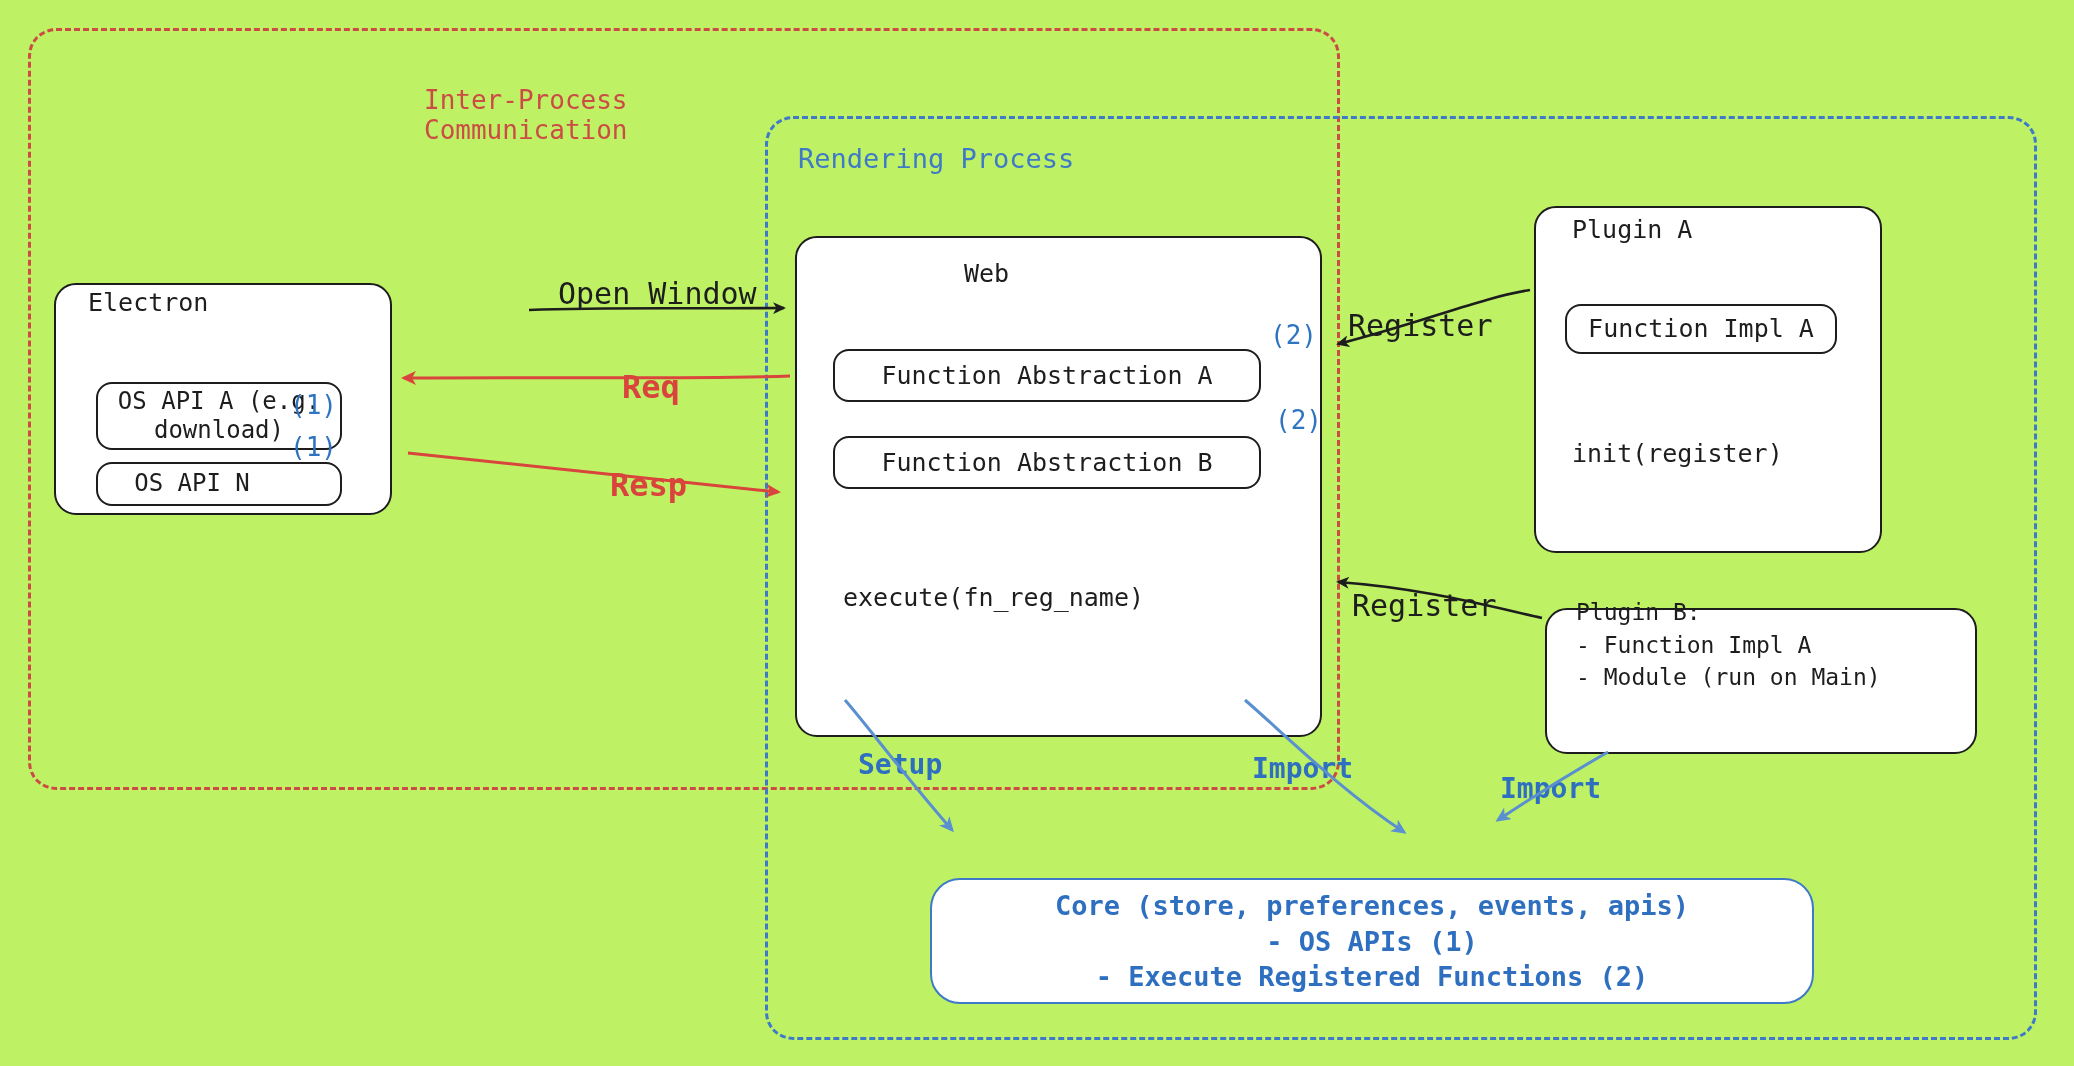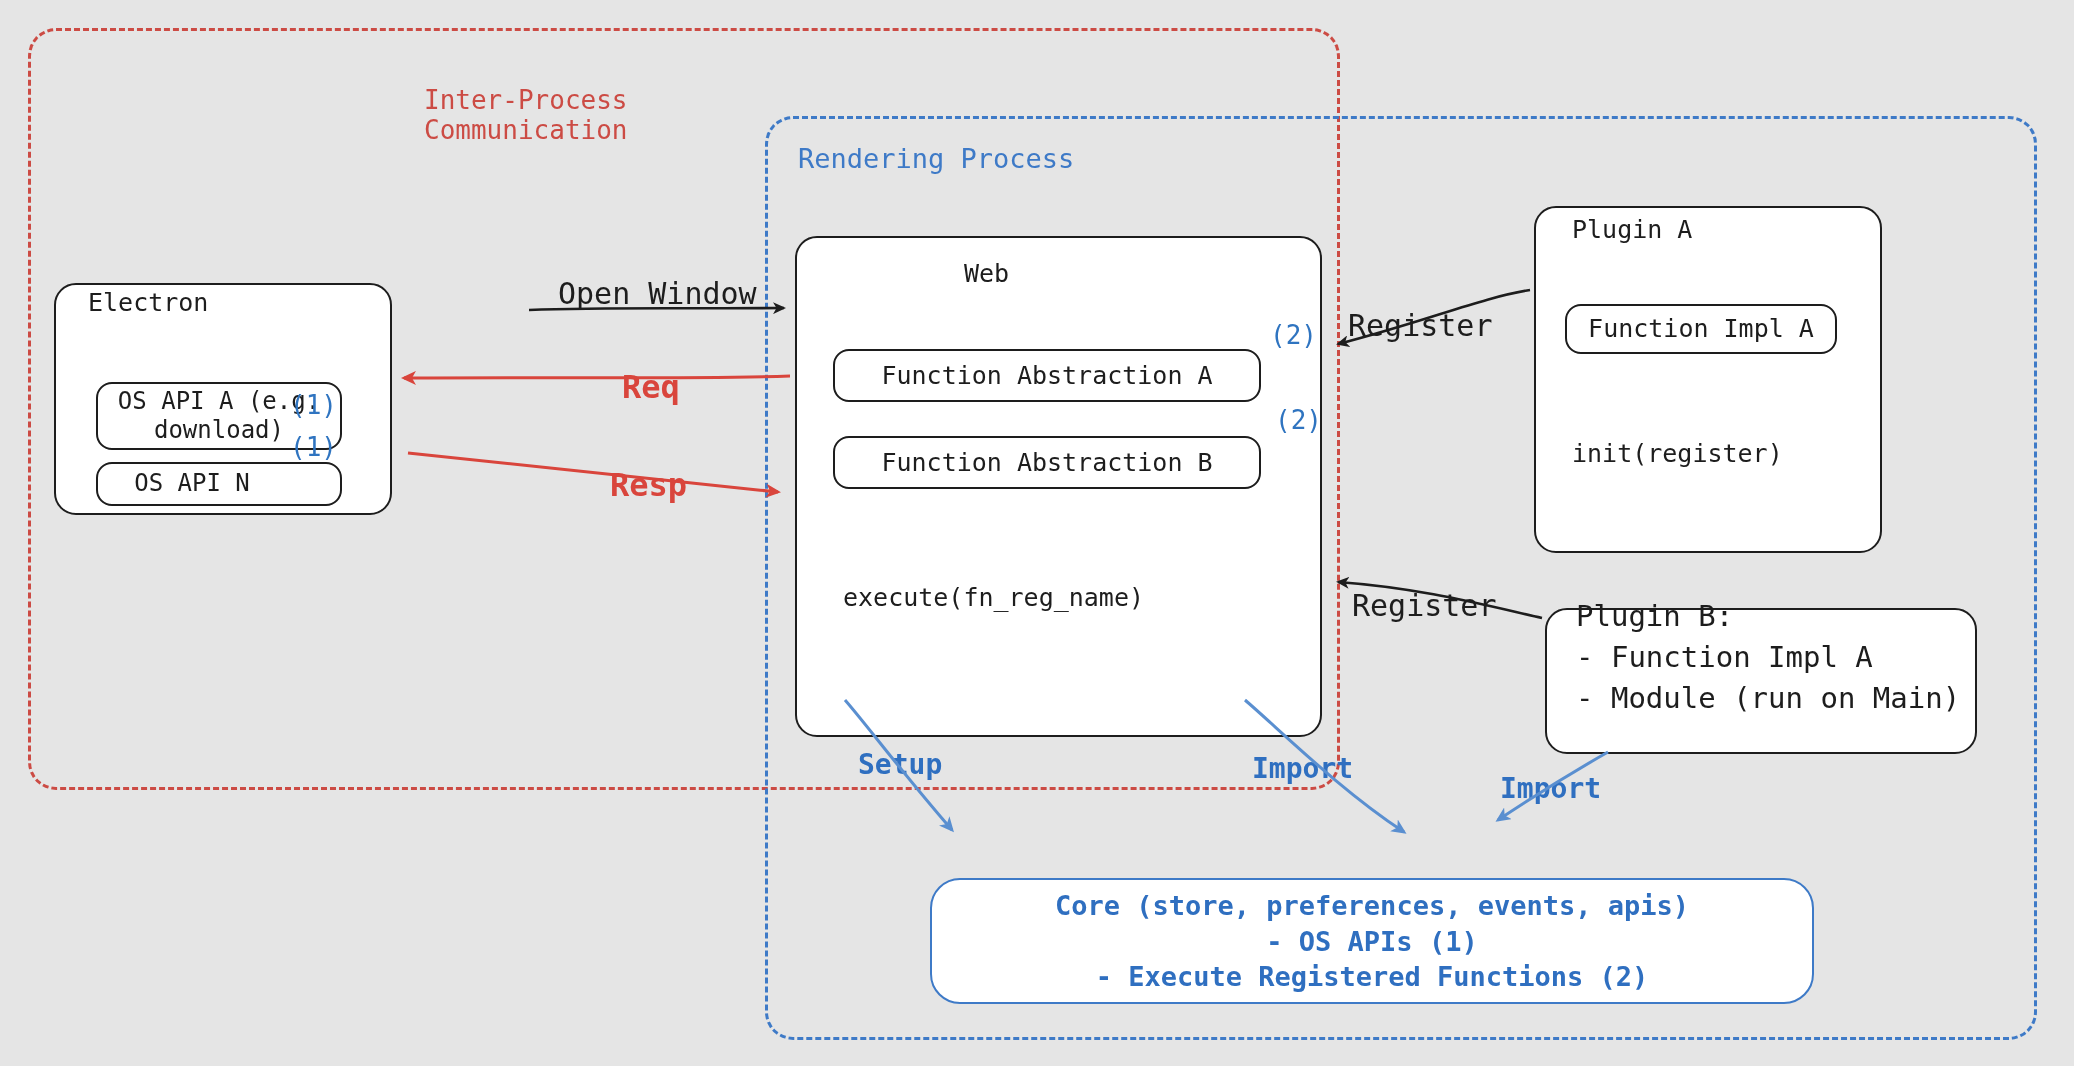--- a/index.html
+++ b/index.html
@@ -8,21 +8,21 @@
     padding: 0;
     background: #ffffff;
   }
   body {
     font-family: "DejaVu Sans Mono", "Liberation Mono", monospace;
   }
   #stage {
     position: relative;
     width: 2074px;
     height: 1066px;
-    background: #e5e5e5;
+    background: #bef264;
     overflow: hidden;
   }
   .abs { position: absolute; box-sizing: border-box; }
 
   
   .region {
     border-style: dashed;
     border-width: 3px;
     border-radius: 28px;
     background: transparent;
@@ -82,21 +82,21 @@
     line-height: 1.3;
   }
   .tag {
     position: absolute;
     font-size: 26px;
     color: #2f74c0;
     white-space: nowrap;
   }
   .multiline-left {
     position: absolute;
-    font-size: 29px;
+    font-size: 23px;
     color: #1d1d1d;
     line-height: 1.42;
     white-space: pre-line;
     text-align: left;
   }
   .core-text {
     position: absolute;
     left: 0; right: 0;
     top: 50%;
     transform: translateY(-50%);

